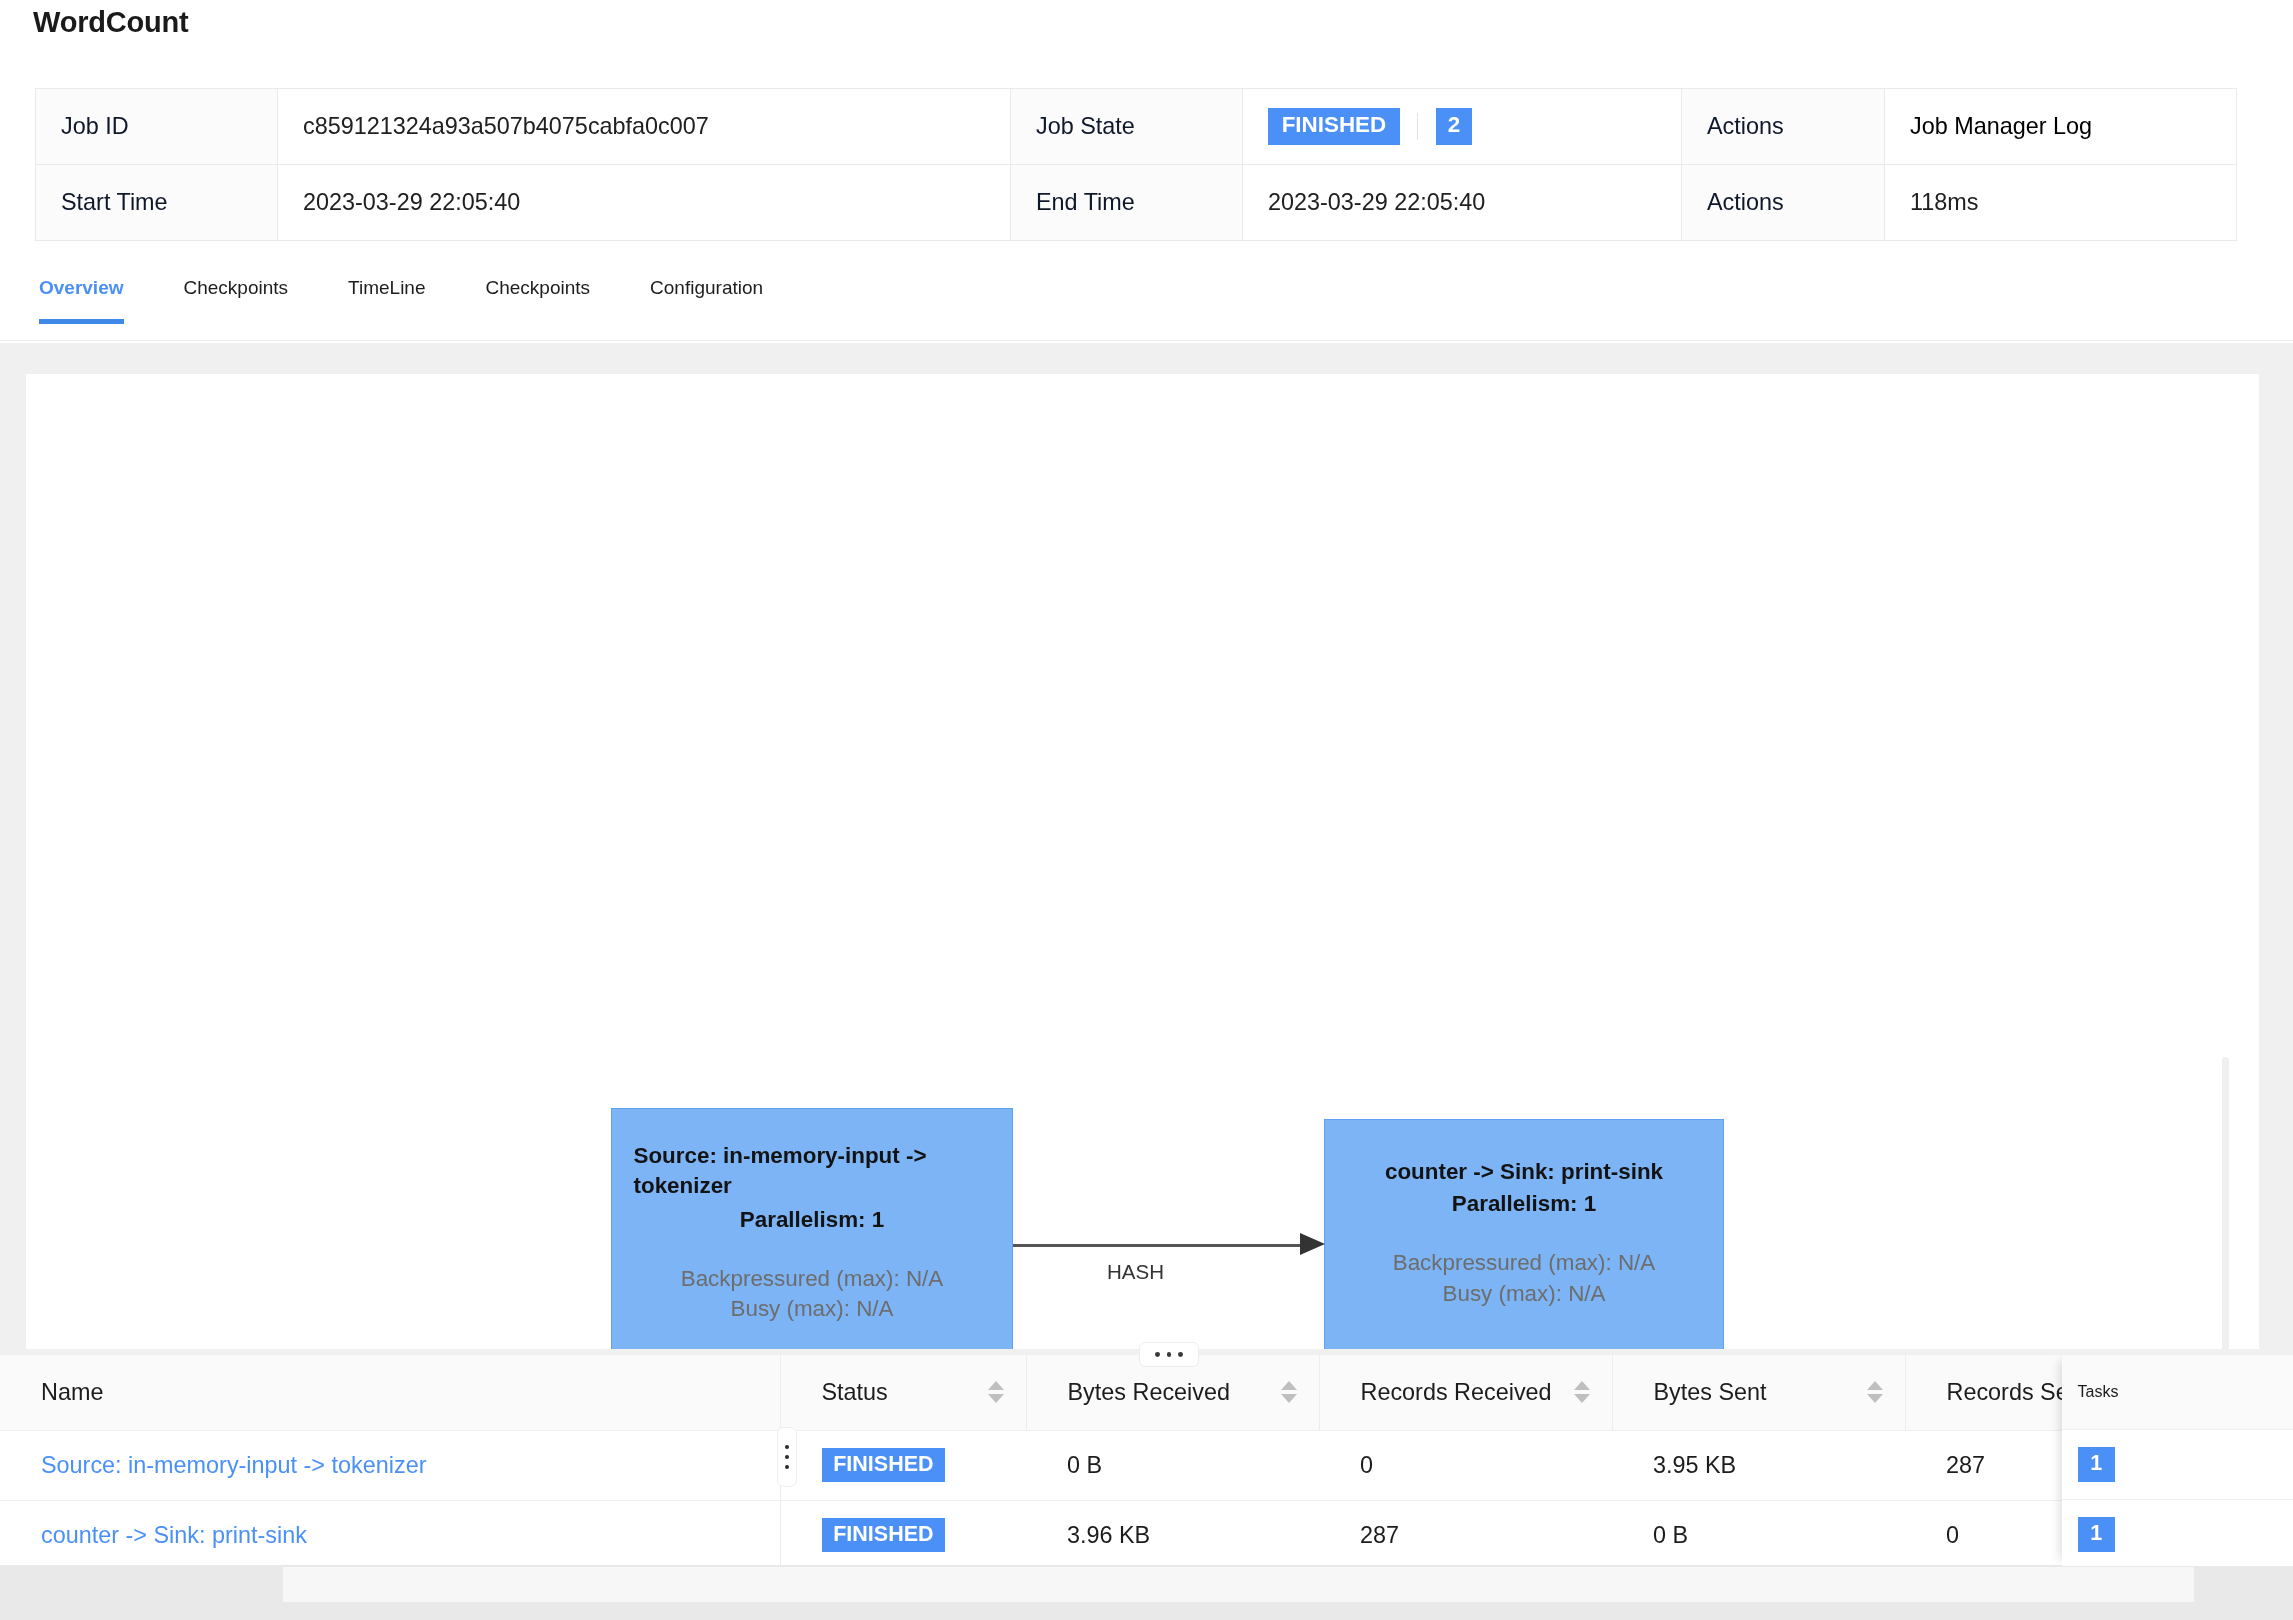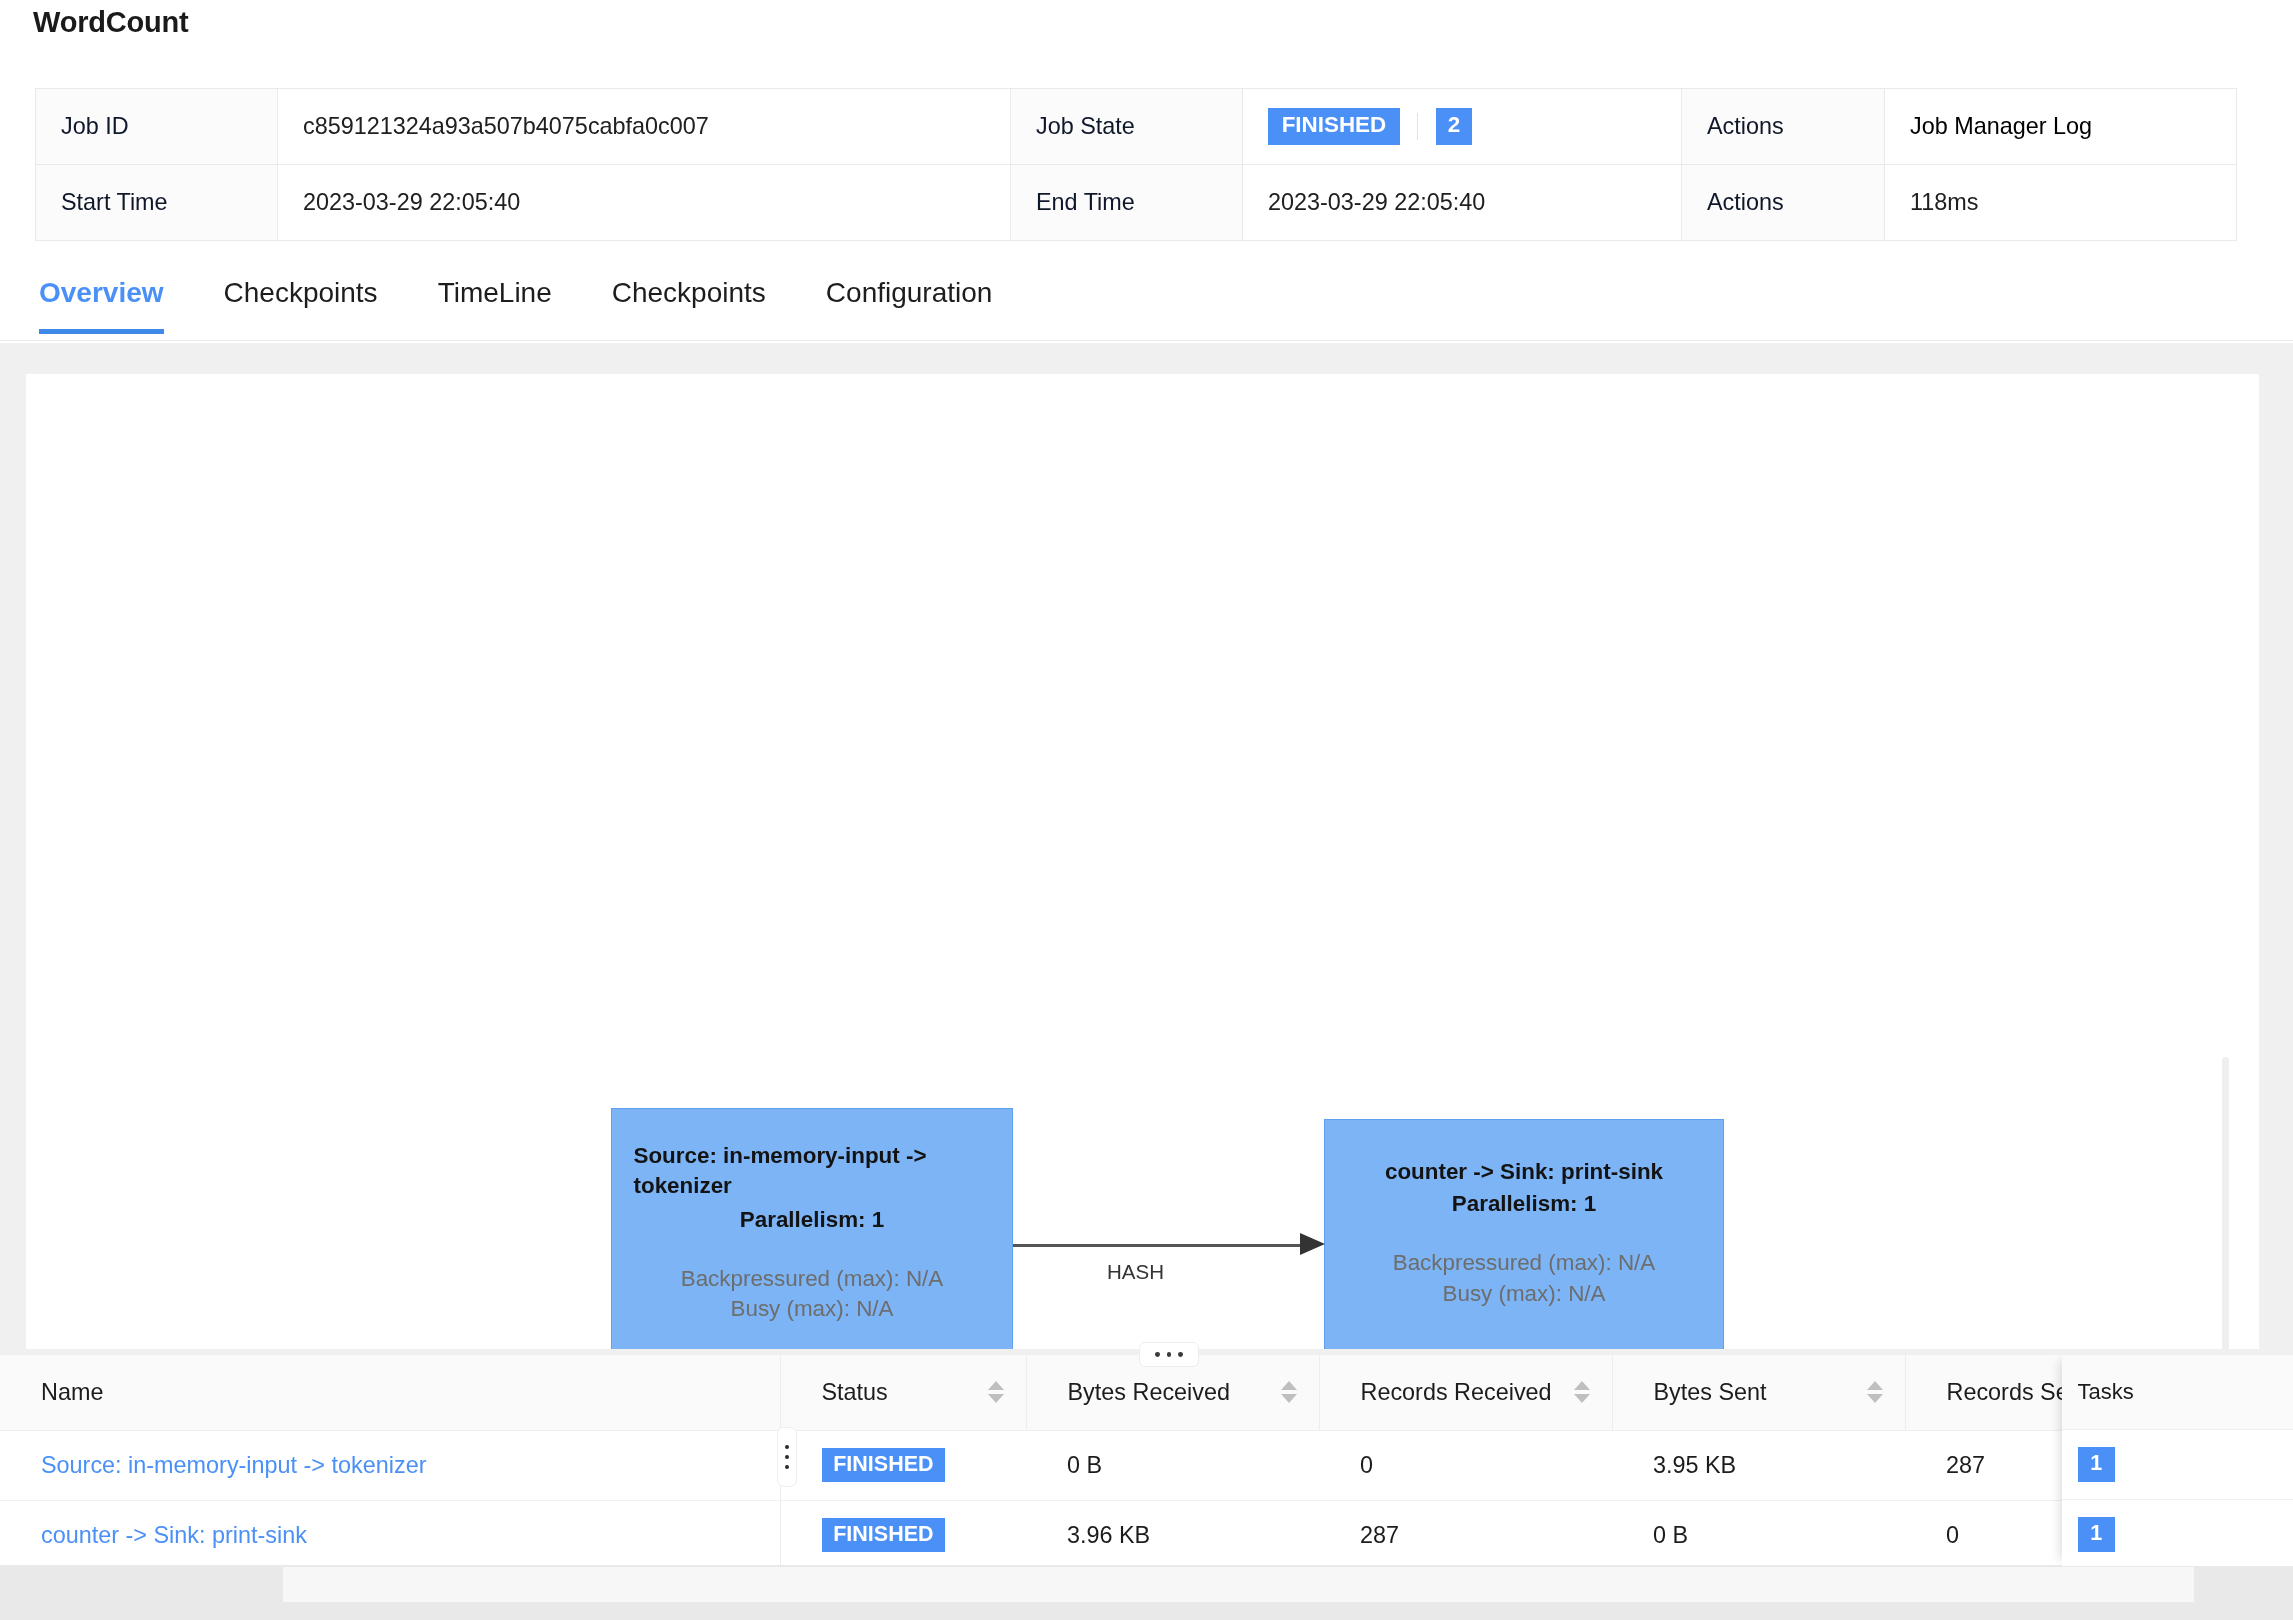--- a/index.html
+++ b/index.html
@@ -69,21 +69,21 @@
   
   .tabbar {
     position: absolute; left: 0; top: 265px;
     width: 2294px; height: 76px;
     background: #fff;
     border-bottom: 1px solid #ececec;
   }
   .tabs { position: absolute; left: 39px; top: 0; display: flex; gap: 0; }
   .tab {
     position: relative;
-    font-size: 28px;
+    font-size: 19px;
     color: #1d1d1d;
     padding: 11.7px 0 25px 0;
     margin-right: 60px;
     cursor: pointer;
     white-space: nowrap;
   }
   .tab.active { color: #4a90f7; font-weight: bold; }
   .tab.active::after {
     content: ""; position: absolute;
     left: 0; right: 0; bottom: 0; height: 4.9px;
@@ -256,21 +256,21 @@
   .sticky-tasks {
     position: absolute; left: 2062px; top: 0;
     width: 232px; height: 211px;
     background: #fff;
     box-shadow: -7.8px 0 9.8px -5.9px rgba(0,0,0,0.14);
     z-index: 4;
   }
   .sticky-tasks .sh {
     height: 75px; background: #fafafa;
     border-bottom: 1px solid #efefef;
-    font-size: 22px; color: #1c1c1c;
+    font-size: 16px; color: #1c1c1c;
     display: flex; align-items: center; padding-left: 15.6px;
   }
   .sticky-tasks .sc {
     height: 70px; border-bottom: 1px solid #f0f0f0;
     display: flex; align-items: center; padding-left: 15.6px;
     background: #fff;
   }
 
   
   .col-resizer {

